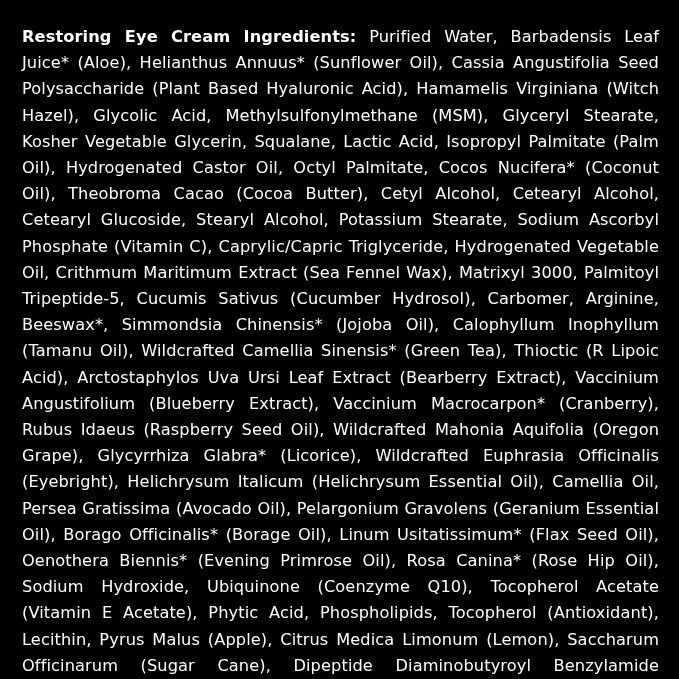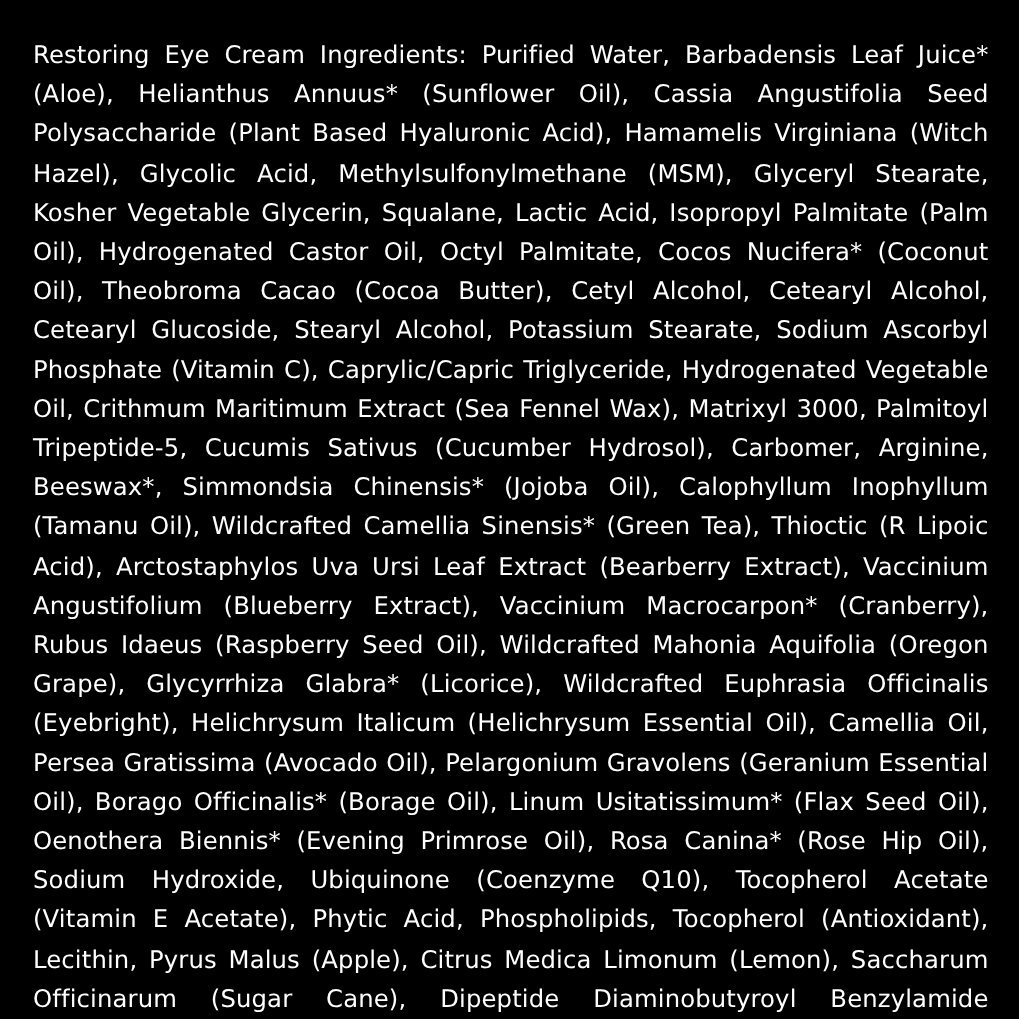--- a/index.html
+++ b/index.html
@@ -26,21 +26,21 @@
     font-family: "DejaVu Sans", sans-serif;
     font-size: 16.2px;
     line-height: 26.2px;
     text-align: justify;
     text-justify: inter-word;
     letter-spacing: 0.1px;
     word-spacing: 0.4px;
     margin: 0;
   }
   .ingredients .lead {
-    font-weight: normal;
+    font-weight: bold;
   }
 </style>
 </head>
 <body>
 
 <div class="page">
   <p class="ingredients"><span class="lead">Restoring Eye Cream Ingredients:</span><span> Purified Water, Barbadensis Leaf Juice* (Aloe), Helianthus Annuus* (Sunflower Oil), Cassia Angustifolia Seed Polysaccharide (Plant Based Hyaluronic Acid), Hamamelis Virginiana (Witch Hazel), Glycolic Acid, Methylsulfonylmethane (MSM), Glyceryl Stearate, Kosher Vegetable Glycerin, Squalane, Lactic Acid, Isopropyl Palmitate (Palm Oil), Hydrogenated Castor Oil, Octyl Palmitate, Cocos Nucifera* (Coconut Oil), Theobroma Cacao (Cocoa Butter), Cetyl Alcohol, Cetearyl Alcohol, Cetearyl Glucoside, Stearyl Alcohol, Potassium Stearate, Sodium Ascorbyl Phosphate (Vitamin C), Caprylic/Capric Triglyceride, Hydrogenated Vegetable Oil, Crithmum Maritimum Extract (Sea Fennel Wax), Matrixyl 3000, Palmitoyl Tripeptide-5, Cucumis Sativus (Cucumber Hydrosol), Carbomer, Arginine, Beeswax*, Simmondsia Chinensis* (Jojoba Oil), Calophyllum Inophyllum (Tamanu Oil), Wildcrafted Camellia Sinensis* (Green Tea), Thioctic (R Lipoic Acid), Arctostaphylos Uva Ursi Leaf Extract (Bearberry Extract), Vaccinium Angustifolium (Blueberry Extract), Vaccinium Macrocarpon* (Cranberry), Rubus Idaeus (Raspberry Seed Oil), Wildcrafted Mahonia Aquifolia (Oregon Grape), Glycyrrhiza Glabra* (Licorice), Wildcrafted Euphrasia Officinalis (Eyebright), Helichrysum Italicum (Helichrysum Essential Oil), Camellia Oil, Persea Gratissima (Avocado Oil), Pelargonium Gravolens (Geranium Essential Oil), Borago Officinalis* (Borage Oil), Linum Usitatissimum* (Flax Seed Oil), Oenothera Biennis* (Evening Primrose Oil), Rosa Canina* (Rose Hip Oil), Sodium Hydroxide, Ubiquinone (Coenzyme Q10), Tocopherol Acetate (Vitamin E Acetate), Phytic Acid, Phospholipids, Tocopherol (Antioxidant), Lecithin, Pyrus Malus (Apple), Citrus Medica Limonum (Lemon), Saccharum Officinarum (Sugar Cane), Dipeptide Diaminobutyroyl Benzylamide Diacetate (Peptides), Cymbopogon Schoenanthus (Lemongrass), Ascorbyl Palmitate (Vitamin C Palmitate), Acetyl Hexapeptide-3, Sclerotium Gum, Potassium Sorbate, Panthenol (Vitamin B5), Wildcrafted Arnica Montana (Arnica), Lavandula Angustifolia* (Lavender), Calendula Officinalis* (Calendula), Anthemis Nobilis* (Chamomile), Vitis Vinifera (Grapeseed Oil), Macadamia Integrifolia (Macadamia Nut Oil), Sodium Carbomer, Xanthan Gum, Phenoxyethanol, Ethyl Hexyl Glycerin, Benzyl Alcohol.</span></p>
 
 </div>
 

